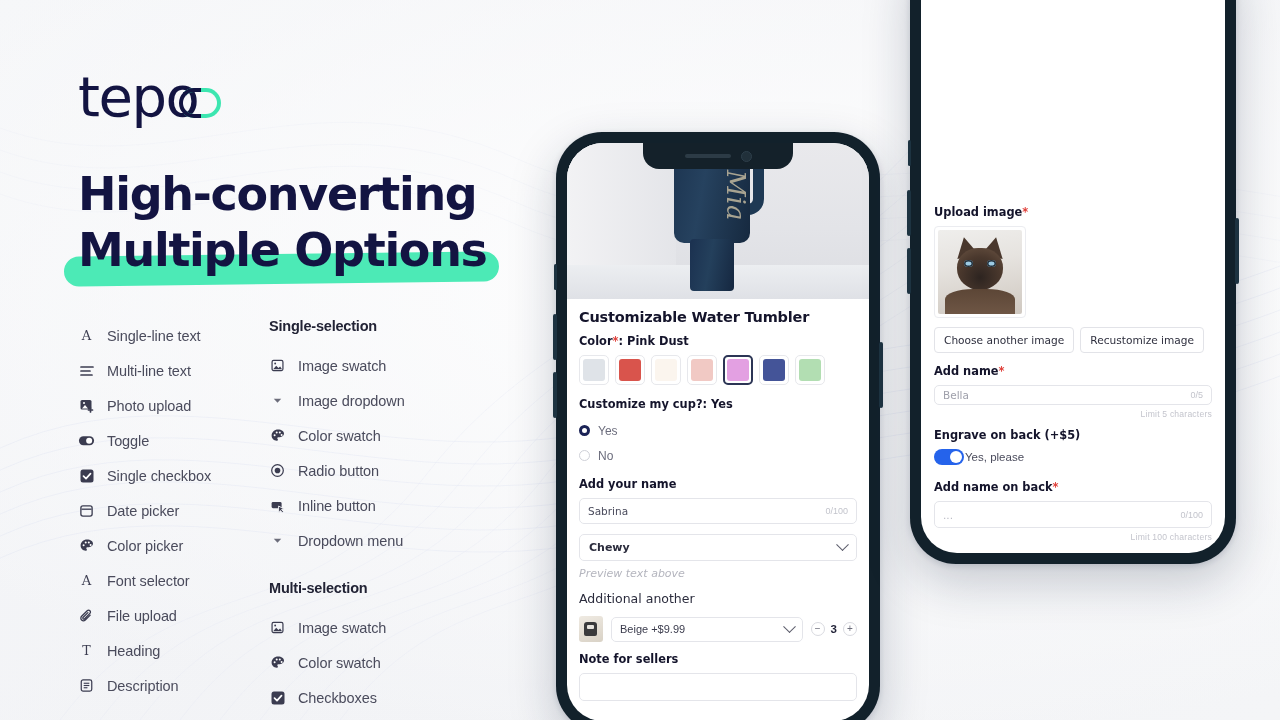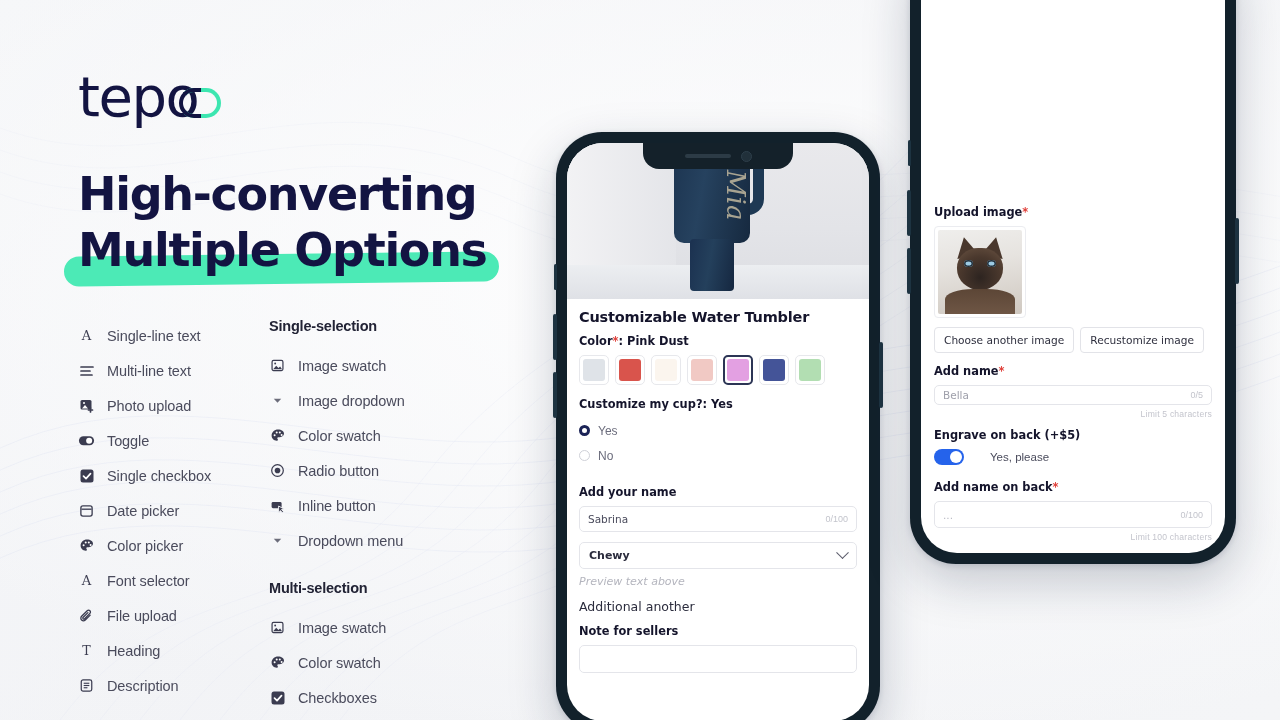--- a/index.html
+++ b/index.html
@@ -223,21 +223,21 @@
   .cat-body { position:absolute; left:8%; bottom:0; width:84%; height:30%;
               border-radius:40% 40% 0 0; background: linear-gradient(180deg,#5c4636,#6e5645); }
 
   .btnrow { display:flex; gap:6px; margin-bottom:11px; }
   .obtn { border:1px solid #e2e3e8; border-radius:4px; background:#fff;
           font-size:10.6px; color:#2e2f3e; padding:6px 9px; white-space:nowrap;
           font-family:"DejaVu Sans",sans-serif; }
   .limit { font-size:8.6px; color:#c4c5cd; text-align:right; margin:-6px 0 9px;
            letter-spacing:.2px; }
 
-  .toggle-row { display:flex; align-items:center; gap:26px; margin-bottom:15px; }
+  .toggle-row { display:flex; align-items:center; gap:1px; margin-bottom:15px; }
   .tgl { width:30px; height:16px; border-radius:999px; background:#2563eb; position:relative; }
   .tgl i { position:absolute; right:2px; top:2px; width:12px; height:12px; border-radius:50%;
            background:#fff; }
   .toggle-row span { font-size:11.5px; color:#4a4b5c; }
 </style>
 </head>
 <body>
 
 <div id="stage">
 
@@ -559,40 +559,52 @@
           <div class="sw">
               <i style="background:#b2deb2"></i>
             </div>
         </div>
 
         <div class="f-label">Customize my cup?: Yes</div>
         <div class="radio-row">
           <span class="rdo on"></span>
           <span>Yes</span>
         </div>
-        <div class="radio-row" style="margin-bottom:17px;">
+        <div class="radio-row" style="margin-bottom:9px;">
           <span class="rdo"></span>
           <span>No</span>
         </div>
 
         <div class="f-label">Add your name</div>
         <div class="txtfield">
           <span class="val">Sabrina</span>
           <span class="cnt">0/100</span>
         </div>
 
         <div class="selectfield">
           <span class="val">Chewy</span>
           <span class="chev"></span>
         </div>
         <div class="helper">Preview text above</div>
 
         <div class="sec-head">Additional another</div>
 
 
+        <div class="qtyrow">
+          <span class="thumb"></span>
+          <span class="qsel">
+            <span class="val">Beige +$9.99</span>
+            <span class="chev"></span>
+          </span>
+          <span class="stepper">
+            <span class="btn">−</span>
+            <span class="num">3</span>
+            <span class="btn">+</span>
+          </span>
+        </div>
 
         <div class="f-label">Note for sellers</div>
         <div class="notefield"></div>
       </div>
     </div>
   </div>
 
   <div class="phone" id="phone-right">
     <div class="side-btn" style="left:-2px; top:198px; width:3px; height:26px;"></div>
     <div class="side-btn" style="left:-3px; top:248px; width:4px; height:46px;"></div>

